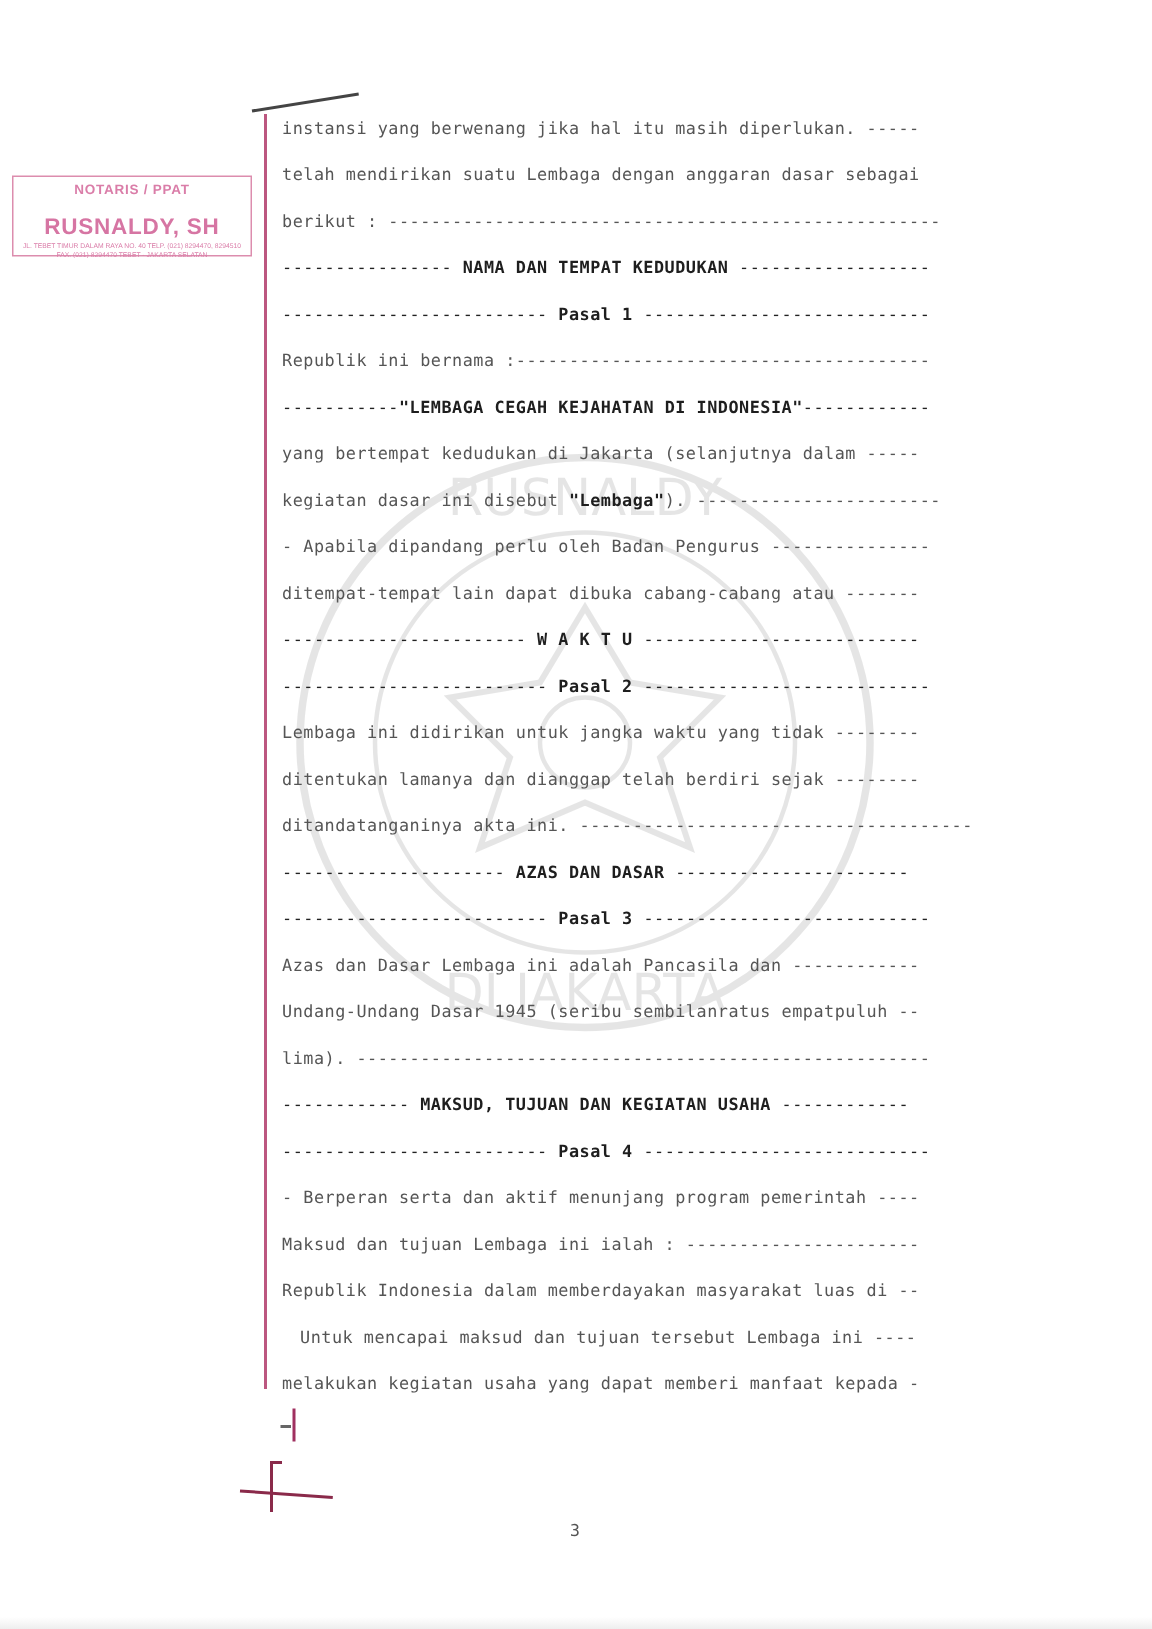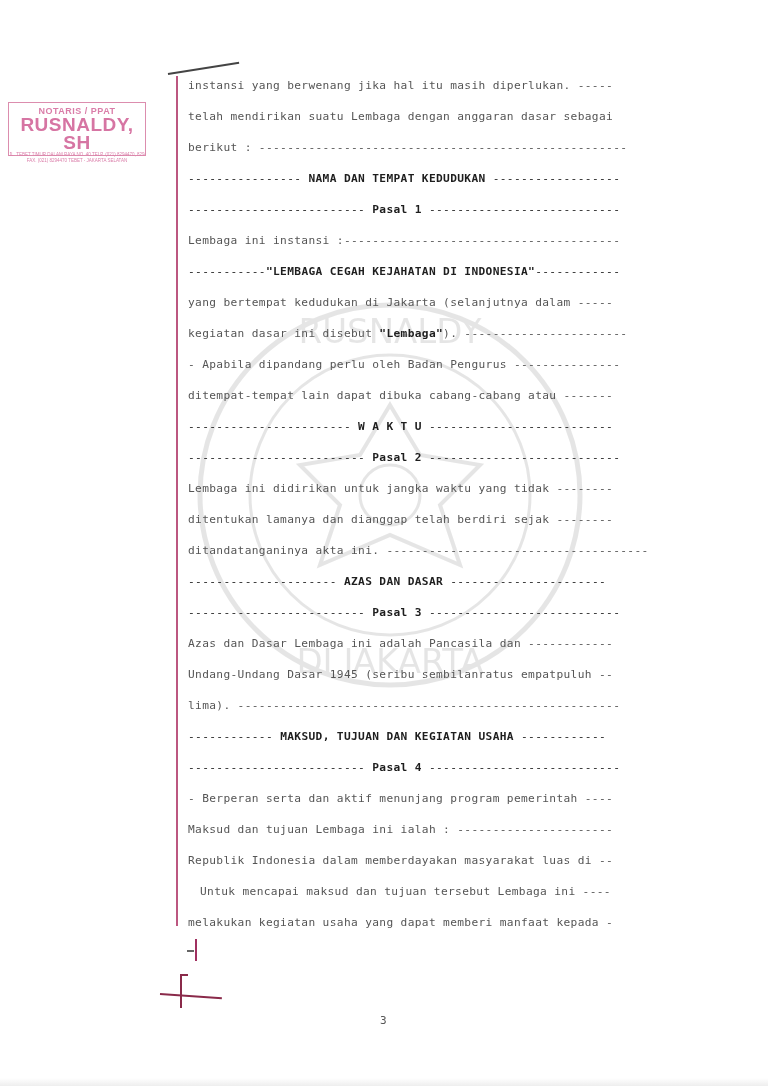--- a/index.html
+++ b/index.html
@@ -7,26 +7,26 @@
     width: 768px; height: 1086px; position: relative; overflow: hidden;
     background: #ffffff;
     font-family: "DejaVu Sans Mono", "Liberation Mono", monospace;
     color: #4a4a4a;
   }
   .page { position: absolute; left: 0; top: 0; width: 768px; height: 1086px; }
   .bottom-shade { position: absolute; left: 0; right: 0; bottom: 0; height: 8px; background: linear-gradient(#ffffff, #eeeeee); }
 
   
   .stamp {
-    position: absolute; left: 8px; top: 102px; width: 138px; height: 54px;
+    position: absolute; left: 8px; top: 117px; width: 160px; height: 54px;
     border: 1.5px solid #d77aa0; box-sizing: border-box;
     color: #d4679a; text-align: center; opacity: 0.85;
   }
   .stamp .s1 { font-family: "Liberation Sans", sans-serif; font-size: 9px; font-weight: bold; letter-spacing: 0.5px; margin-top: 3px; line-height: 10px; }
-  .stamp .s2 { font-family: "Liberation Sans", sans-serif; font-size: 19px; font-weight: bold; letter-spacing: 0.5px; line-height: 18px; color: #d05d93; }
+  .stamp .s2 { font-family: "Liberation Sans", sans-serif; font-size: 15px; font-weight: bold; letter-spacing: 0.5px; line-height: 18px; color: #d05d93; margin-top: 12px; }
   .stamp .s3 { font-family: "Liberation Sans", sans-serif; font-size: 4.5px; line-height: 6px; white-space: nowrap; overflow: hidden; }
 
   
   .margin-line { position: absolute; left: 176px; top: 76px; width: 2px; height: 850px; background: #b03a6a; opacity: 0.85; }
   .top-stroke { position: absolute; left: 168px; top: 73px; width: 72px; height: 2px; background: #444; transform: rotate(-9deg); transform-origin: left center; }
   .bottom-cross-h { position: absolute; left: 160px; top: 993px; width: 62px; height: 2px; background: #8a2a4a; transform: rotate(4deg); transform-origin: left center; }
   .bottom-cross-v { position: absolute; left: 180px; top: 974px; width: 2px; height: 34px; background: #8a2a4a; }
   .bottom-bracket { position: absolute; left: 180px; top: 974px; width: 8px; height: 2px; background: #8a2a4a; }
   .inline-tick { position: absolute; left: 195px; top: 939px; width: 2px; height: 22px; background: #a03060; }
   .inline-tick-dash { position: absolute; left: 187px; top: 950px; width: 7px; height: 1.5px; background: #666; }
@@ -73,21 +73,21 @@
   <div class="bottom-bracket"></div>
   <div class="bottom-cross-v"></div>
   <div class="bottom-cross-h"></div>
 
   <div class="lines">
     <div class="line">instansi yang berwenang jika hal itu masih diperlukan. -----</div>
     <div class="line">telah mendirikan suatu Lembaga dengan anggaran dasar sebagai</div>
     <div class="line">berikut : ----------------------------------------------------</div>
     <div class="line heading"><span>---------------- </span><span class="b">NAMA DAN TEMPAT KEDUDUKAN</span><span> ------------------</span></div>
     <div class="line heading"><span>------------------------- </span><span class="b">Pasal 1</span><span> ---------------------------</span></div>
-    <div class="line">Lembaga ini instansi :---------------------------------------</div>
+    <div class="line">Republik ini bernama :---------------------------------------</div>
     <div class="line heading"><span>-----------</span><span class="b">"LEMBAGA CEGAH KEJAHATAN DI INDONESIA"</span><span>------------</span></div>
     <div class="line">yang bertempat kedudukan di Jakarta (selanjutnya dalam -----</div>
     <div class="line"><span>kegiatan dasar ini disebut </span><span class="b">"Lembaga"</span><span>). -----------------------</span></div>
     <div class="line">- Apabila dipandang perlu oleh Badan Pengurus ---------------</div>
     <div class="line">ditempat-tempat lain dapat dibuka cabang-cabang atau -------</div>
     <div class="line heading"><span>----------------------- </span><span class="b">W A K T U</span><span> --------------------------</span></div>
     <div class="line heading"><span>------------------------- </span><span class="b">Pasal 2</span><span> ---------------------------</span></div>
     <div class="line">Lembaga ini didirikan untuk jangka waktu yang tidak --------</div>
     <div class="line">ditentukan lamanya dan dianggap telah berdiri sejak --------</div>
     <div class="line">ditandatanganinya akta ini. -------------------------------------</div>

